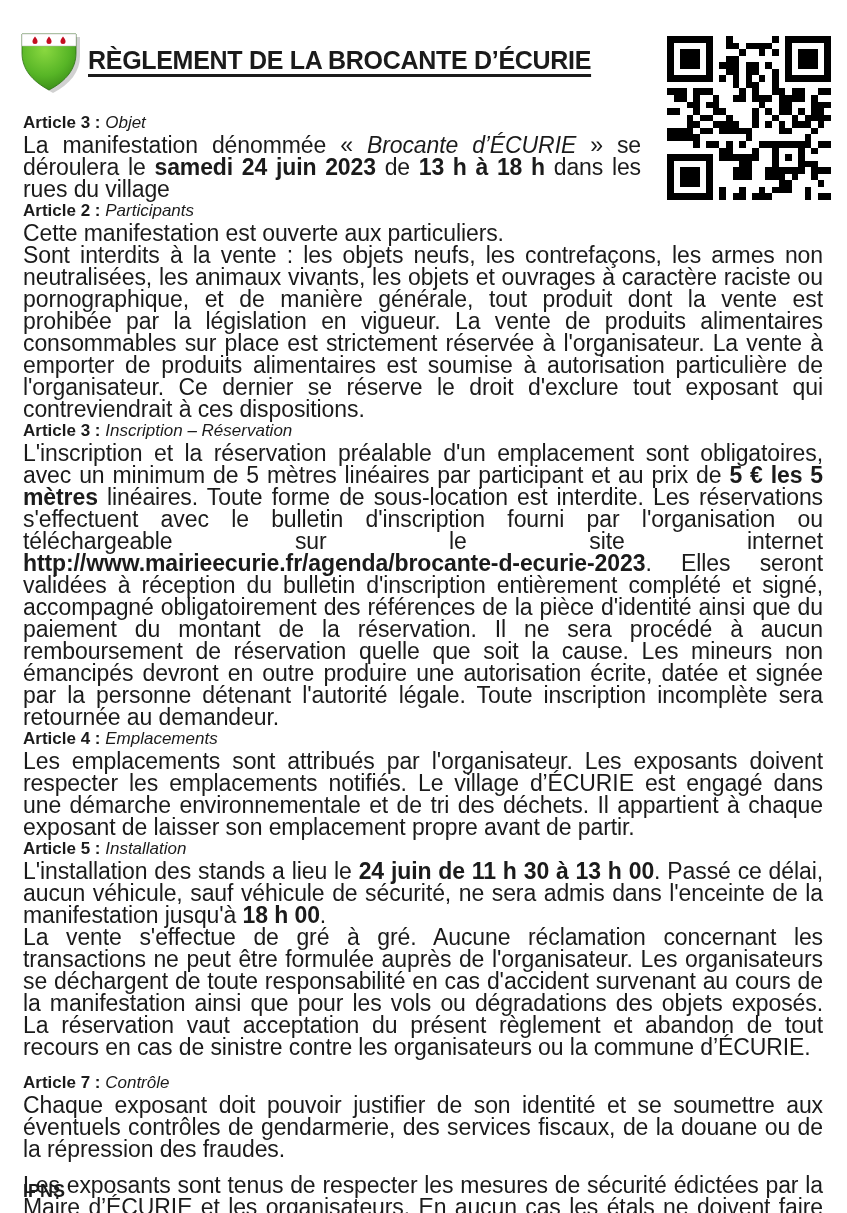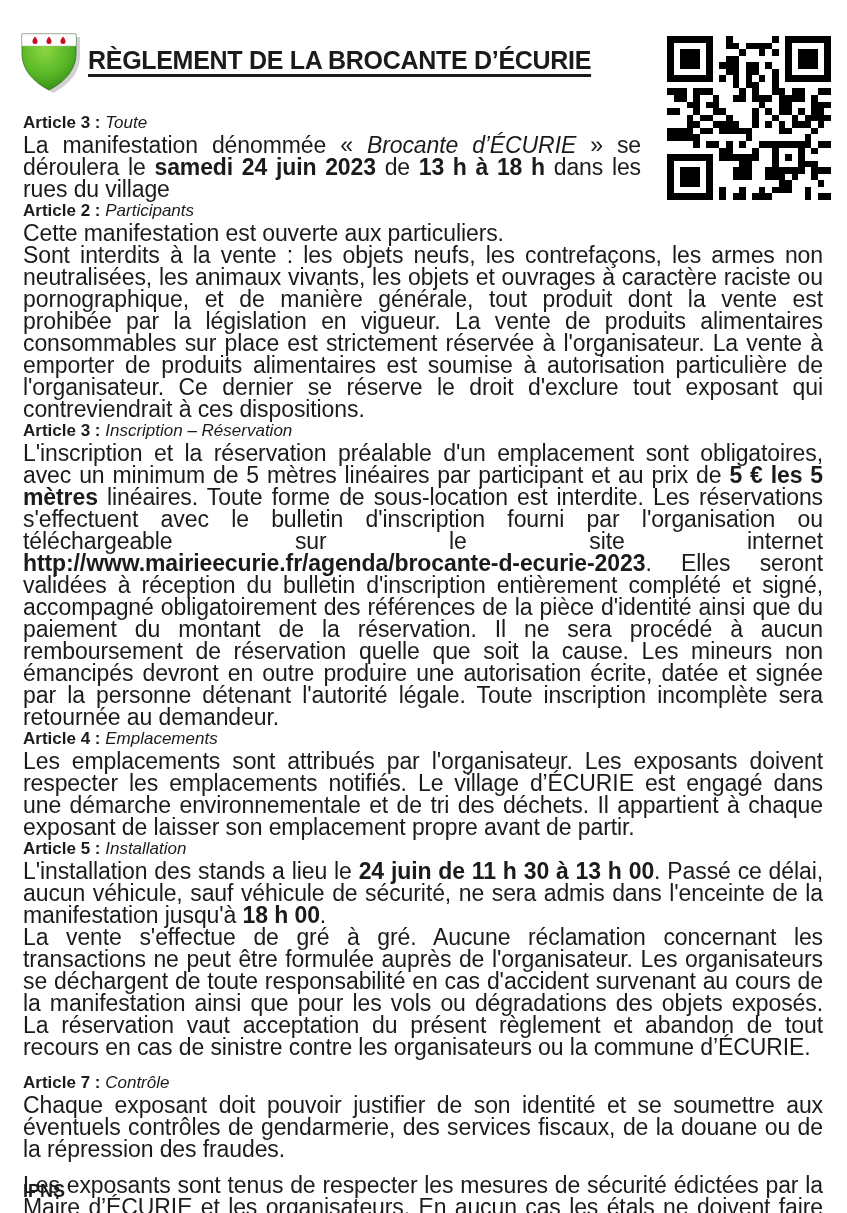--- a/index.html
+++ b/index.html
@@ -395,21 +395,21 @@
       <path d="M4,3 L58,3 L58,15 L4,15 Z" stroke="#b0b0b0" stroke-width="0.5" fill="#ffffff"></path>
       <path d="M0,-4.6 C1.7,-2.4 2.5,-1.2 2.5,0.4 A2.5,2.5 0 1,1 -2.5,0.4 C-2.5,-1.2 -1.7,-2.4 0,-4.6 Z" transform="translate(17,10.2)" fill="#c40d20"></path>
       <path d="M0,-4.6 C1.7,-2.4 2.5,-1.2 2.5,0.4 A2.5,2.5 0 1,1 -2.5,0.4 C-2.5,-1.2 -1.7,-2.4 0,-4.6 Z" transform="translate(31,10.2)" fill="#c40d20"></path>
       <path d="M0,-4.6 C1.7,-2.4 2.5,-1.2 2.5,0.4 A2.5,2.5 0 1,1 -2.5,0.4 C-2.5,-1.2 -1.7,-2.4 0,-4.6 Z" transform="translate(45,10.2)" fill="#c40d20"></path>
     </svg>
     <h1 class="doc-title">RÈGLEMENT DE LA BROCANTE D’ÉCURIE</h1>
   </div>
 
   <div class="main">
     <div class="article narrow-first">
-      <div class="article-heading"><span class="b">Article 3 : </span><span class="i">Toute</span></div>
+      <div class="article-heading"><span class="b">Article 3 : </span><span class="i">Objet</span></div>
       <div>
           <p class="body-text"><span>La manifestation dénommée « </span><span class="i">Brocante d’ÉCURIE</span><span> » se déroulera le </span><span class="b">samedi 24 juin 2023</span><span> de </span><span class="b">13 h à 18 h</span><span> dans les rues du village</span></p>
         </div>
     </div>
     <div class="article">
       <div class="article-heading"><span class="b">Article 2 : </span><span class="i">Participants</span></div>
       <div>
           <p class="body-text"><span>Cette manifestation est ouverte aux particuliers.</span></p>
           <p class="body-text"><span>Sont interdits à la vente : les objets neufs, les contrefaçons, les armes non neutralisées, les animaux vivants, les objets et ouvrages à caractère raciste ou pornographique, et de manière générale, tout produit dont la vente est prohibée par la législation en vigueur. La vente de produits alimentaires consommables sur place est strictement réservée à l'organisateur. La vente à emporter de produits alimentaires est soumise à autorisation particulière de l'organisateur. Ce dernier se réserve le droit d'exclure tout exposant qui contreviendrait à ces dispositions.</span></p>
         </div>

